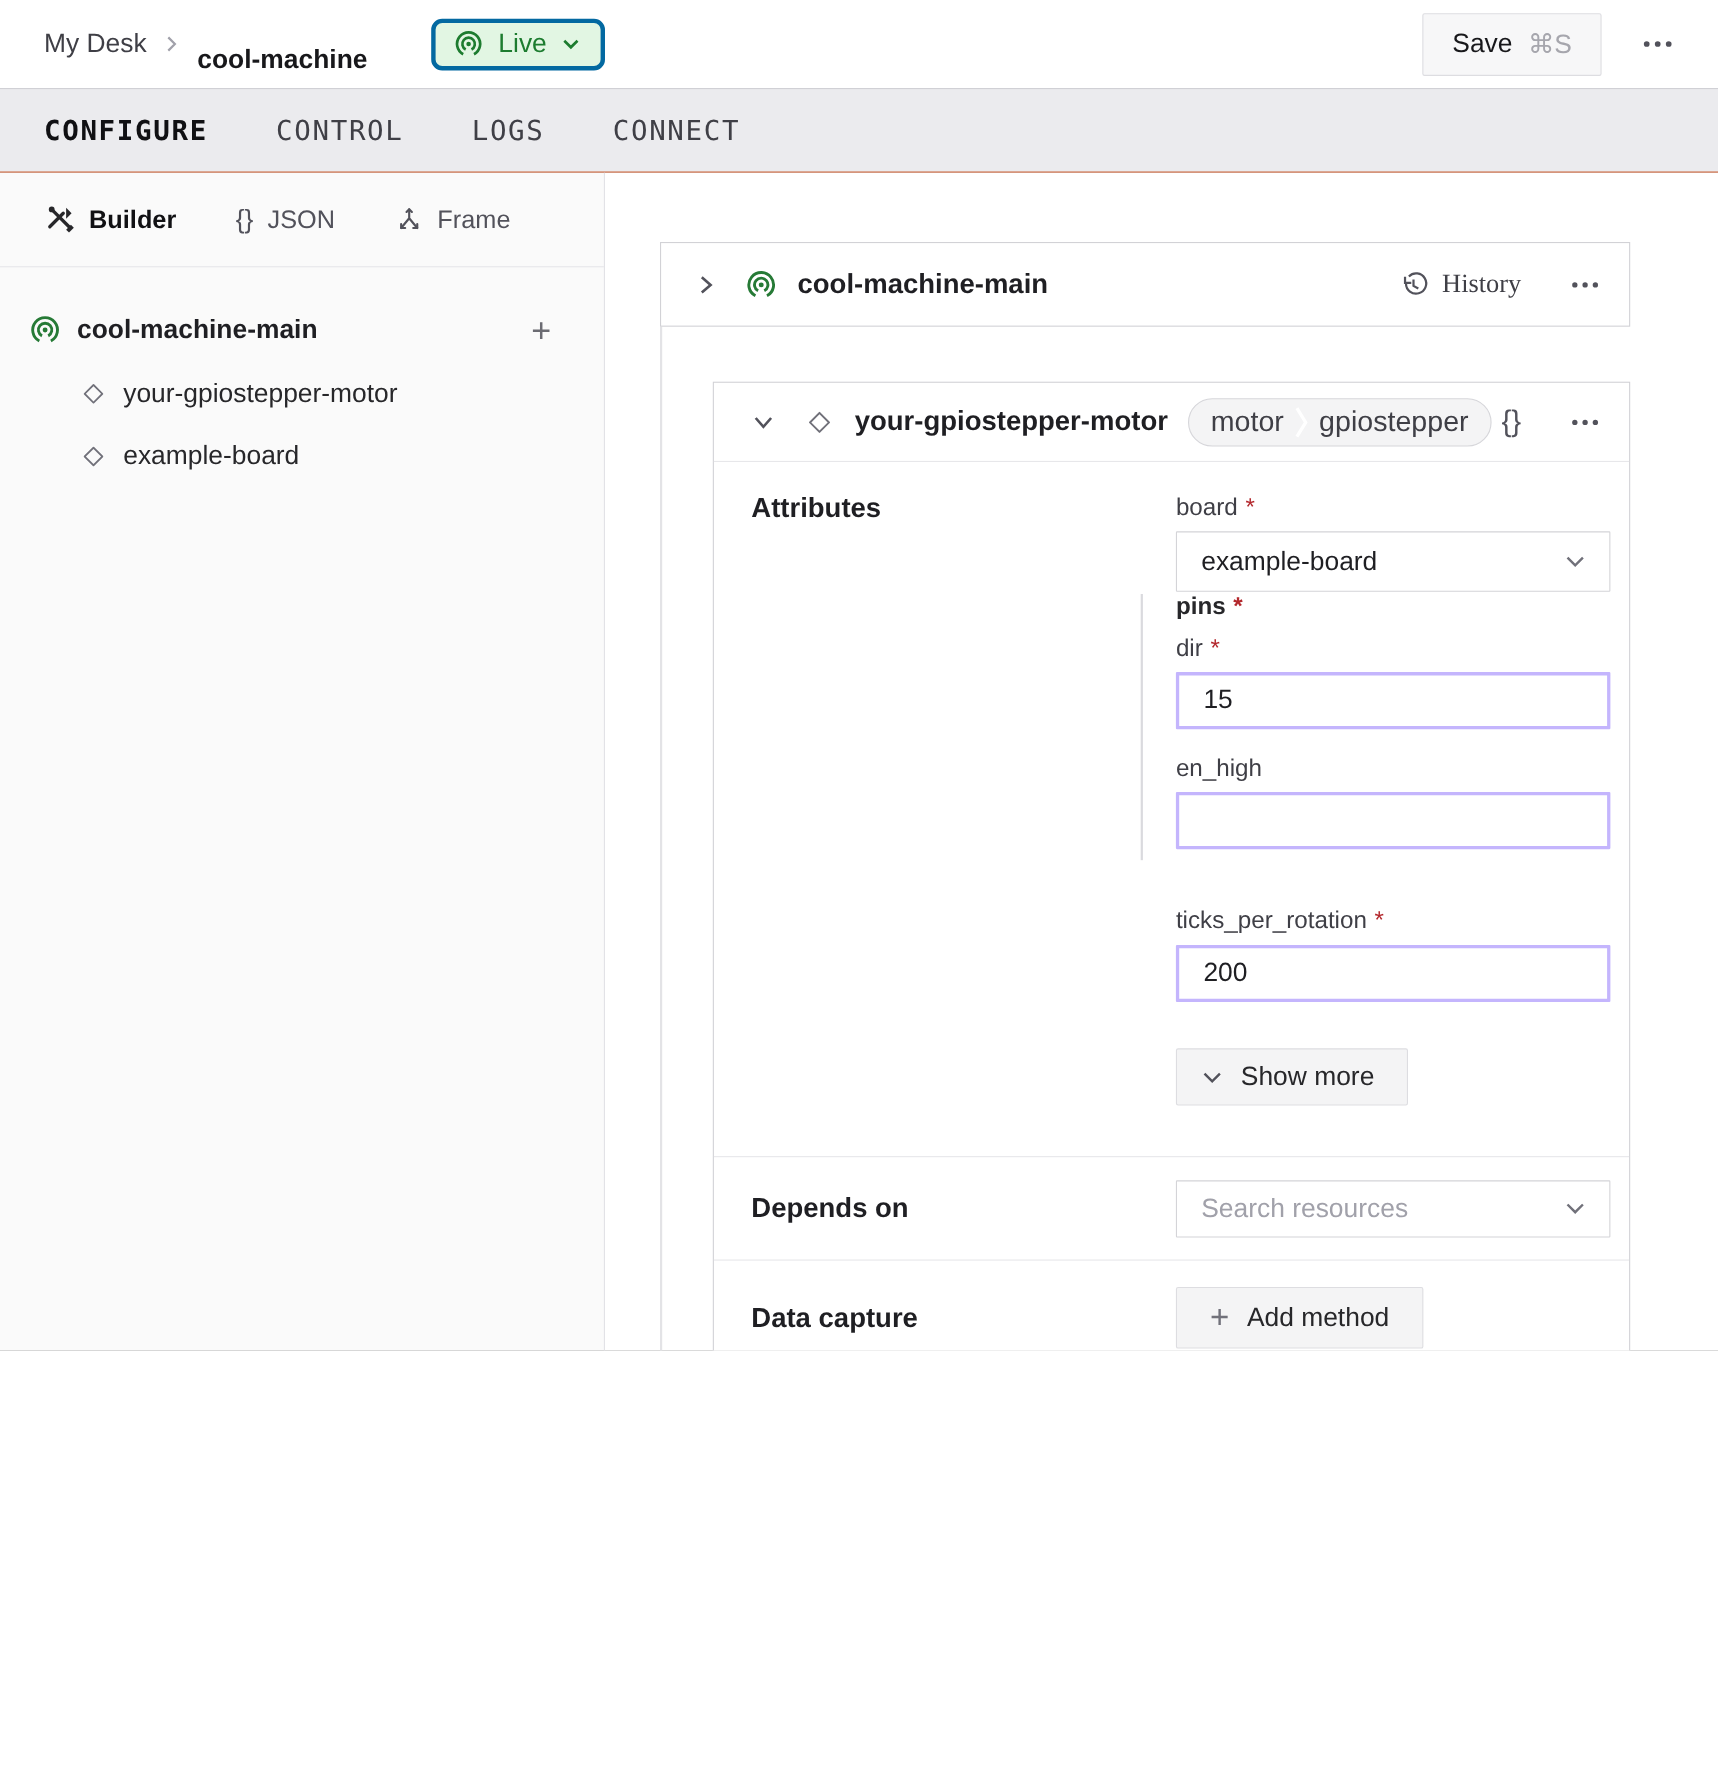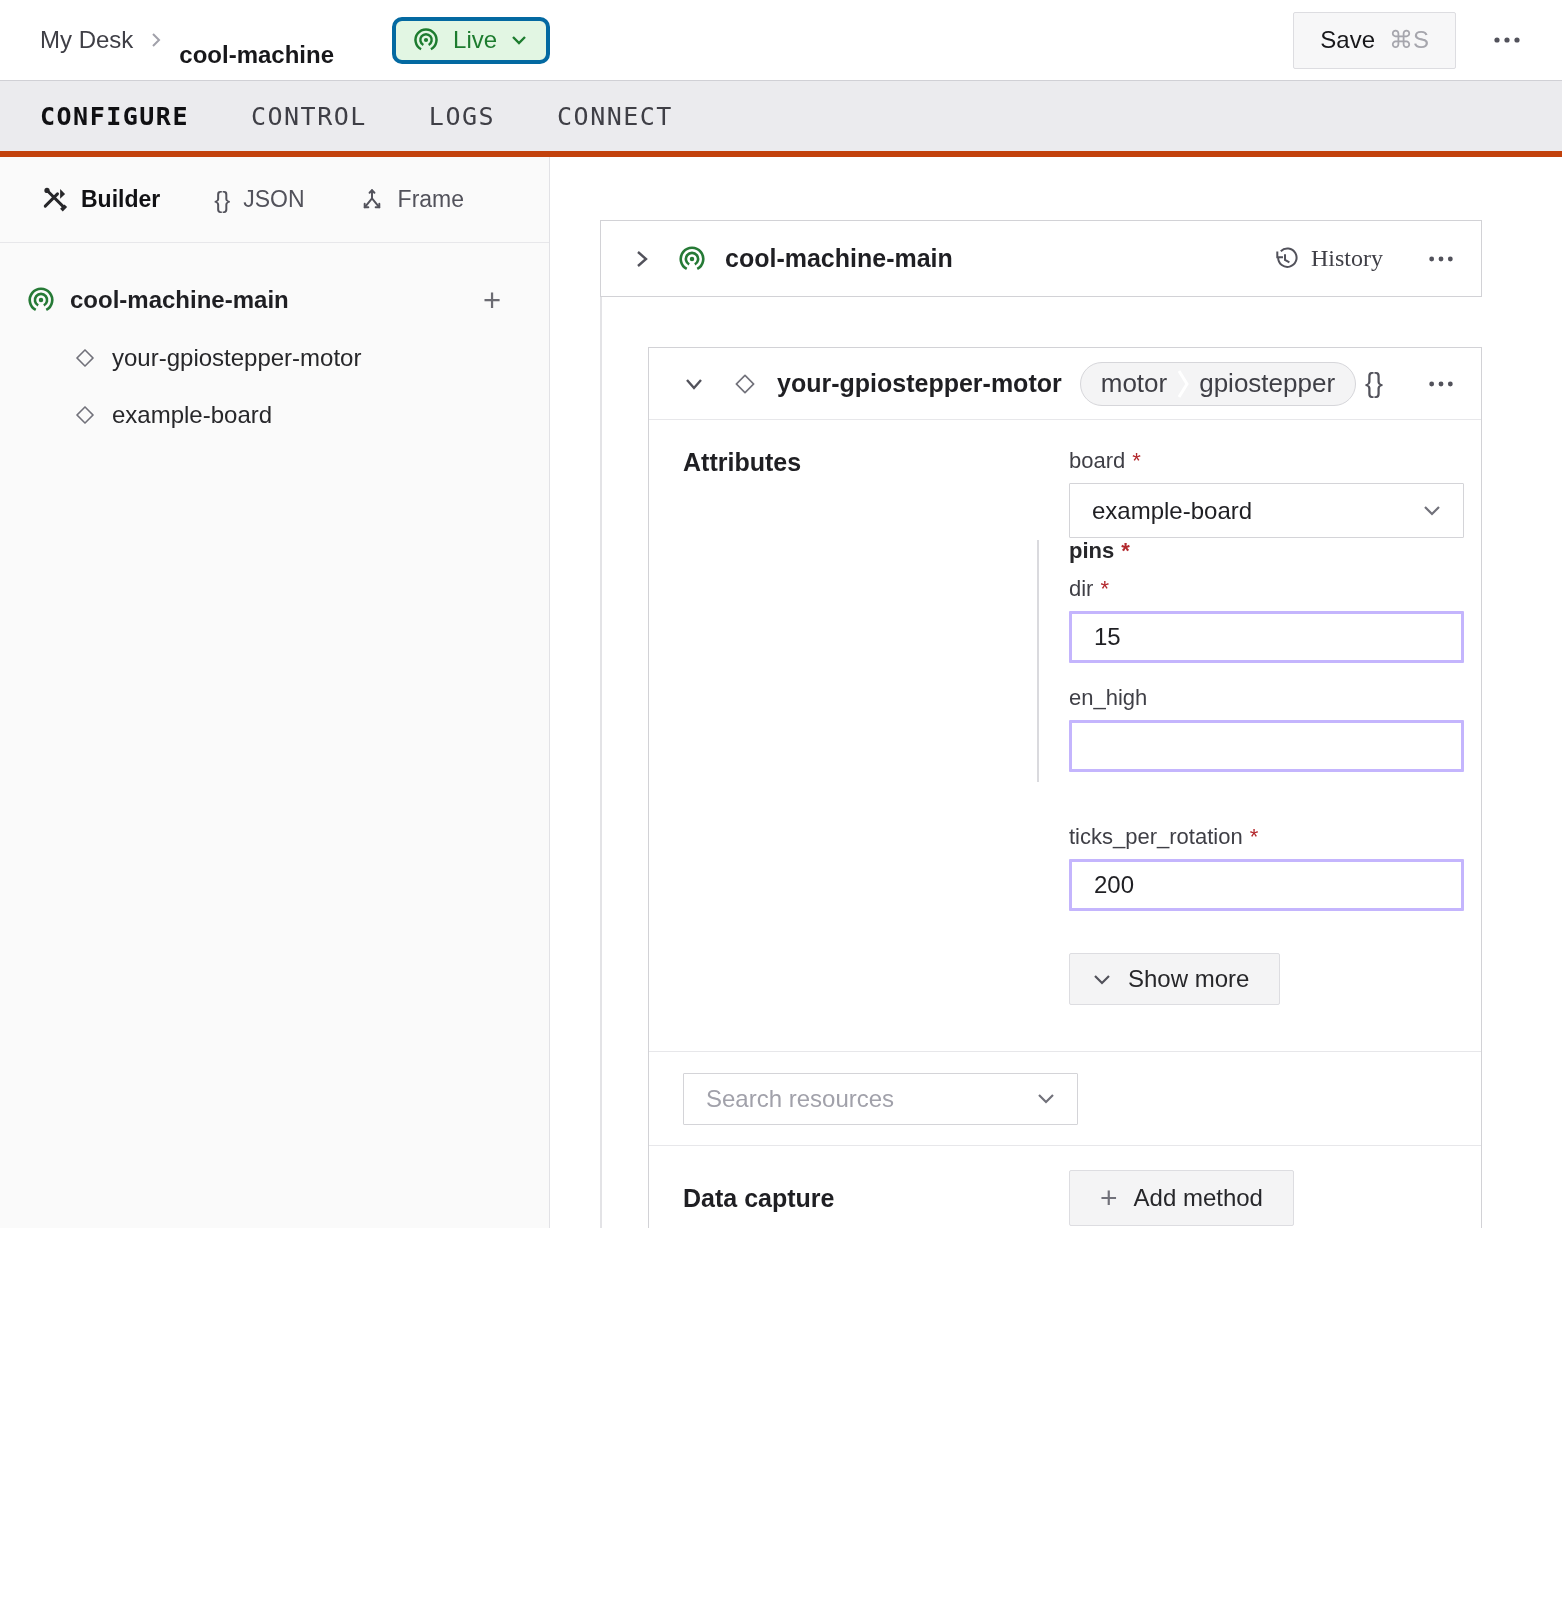--- a/index.html
+++ b/index.html
@@ -25,21 +25,21 @@
     height:57px; display:flex; align-items:center; gap:14px; padding:0 26px;
     background:#f7f7f8; border:1px solid #dddde1; border-radius:2px; font-size:24px; cursor:pointer;
   }
   .save-label { color:#18181b; }
   .save-shortcut { color:#a6a6ad; }
   .icon-btn { background:none; border:none; cursor:pointer; display:flex; align-items:center; }
   .topbar .icon-btn { margin-left:36px; }
 
   
   .tabbar {
-    height:77px; background:#ebebee; border-top:1px solid #d0d0d5; border-bottom:6px solid #c2410c;
+    height:77px; background:#ebebee; border-top:1px solid #d0d0d5; border-bottom:1px solid #c2410c;
     display:flex; align-items:center; padding:0 40px; gap:62px;
     font-family:"DejaVu Sans Mono", monospace; font-size:25px; letter-spacing:1.5px;
   }
   .tab { color:#3f3f46; cursor:pointer; }
   .tab.active { color:#101013; font-weight:700; }
 
   
   .body { display:flex; height:1455px; }
   .sidebar { width:550px; background:#fafafa; border-right:1px solid #e2e2e6; flex-shrink:0; }
   .mode-row { height:86px; display:flex; align-items:center; gap:54px; padding:0 40px; border-bottom:1px solid #e7e7ea; }
@@ -349,20 +349,21 @@
                 <svg width="20" height="13" viewBox="0 0 20 13">
                     <polyline points="3,3 10,10 17,3" fill="none" stroke="#52525b" stroke-width="2.2"></polyline>
                   </svg>
               </span>
               <span>Show more</span>
             </button>
           </div>
         </div>
 
         <div class="section sec-depends">
+          <h3>Depends on</h3>
           <div class="fields">
             <div class="select placeholder-style">
               <span>Search resources</span>
               <span class="chev">
                 <svg width="22" height="14" viewBox="0 0 22 14">
                     <polyline points="4,3 11,10 18,3" fill="none" stroke="#71717a" stroke-width="2.2"></polyline>
                   </svg>
               </span>
             </div>
           </div>

